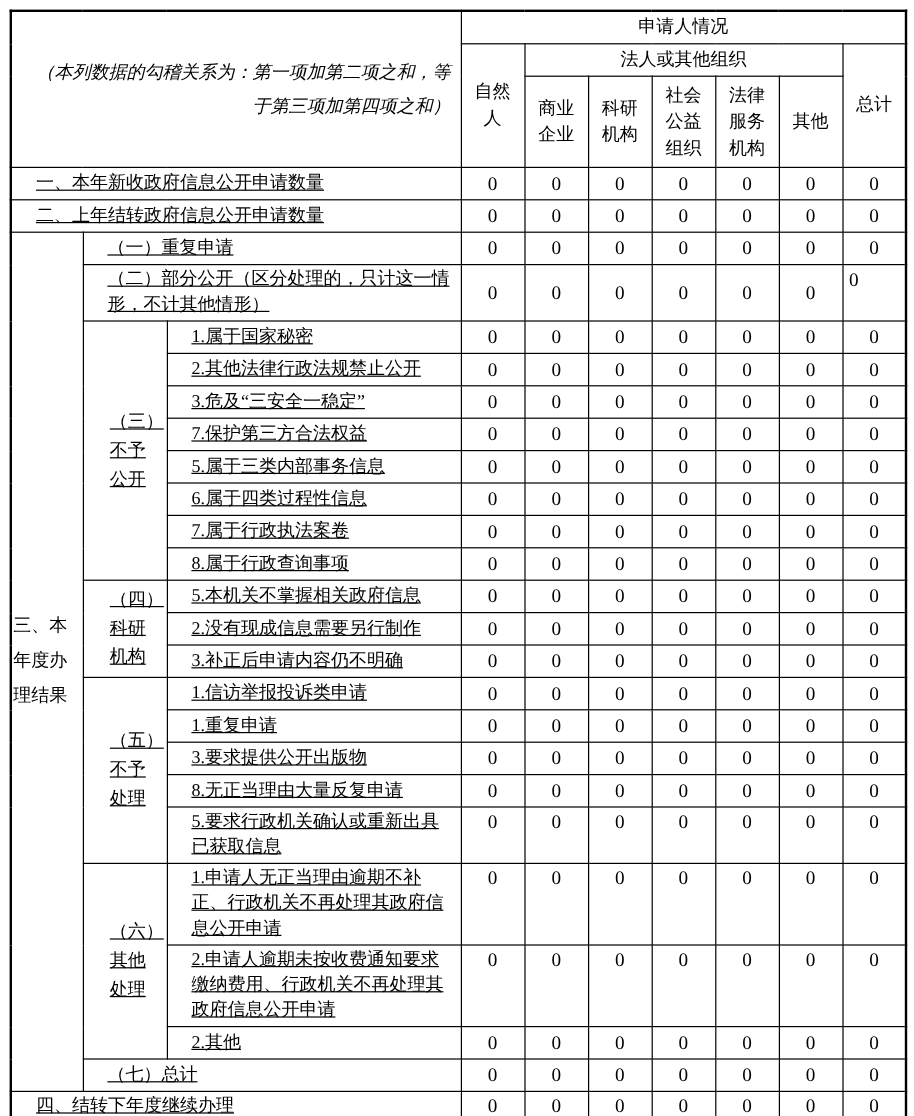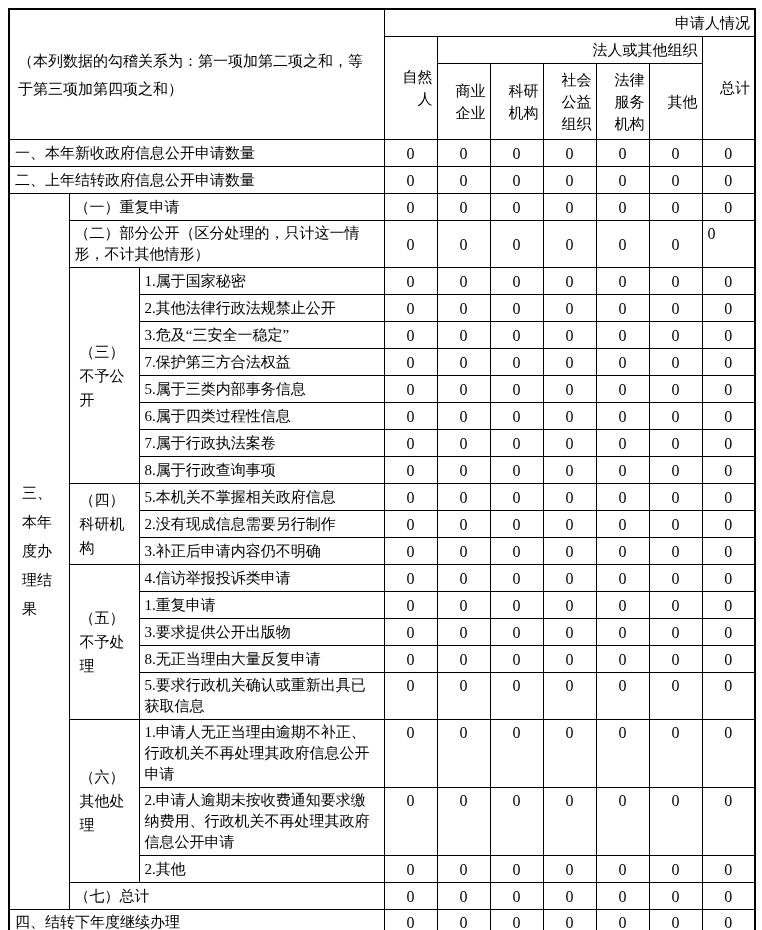--- a/index.html
+++ b/index.html
@@ -18,38 +18,40 @@
     background: #ffffff;
   }
   td {
     border: 1px solid #000000;
     font-size: 15px;
     line-height: 21px;
     padding: 2px 4px;
     vertical-align: middle;
     overflow: hidden;
   }
-  .lbl { text-align: left; padding-left: 5px; }
+  .lbl { text-align: left; padding-left: 20px; text-decoration: underline; }
   .note-cell {
-    text-align: left;
+    text-align: right;
+    font-style: italic;
     line-height: 28px;
     padding: 4px 8px;
   }
-  .hdr { text-align: right; line-height: 22px; }
+  .hdr { text-align: center; line-height: 22px; }
   .section-cell {
     text-align: left;
     line-height: 29px;
-    padding: 2px 12px;
+    padding: 2px 1px;
     vertical-align: middle;
   }
   .group-cell {
     text-align: left;
     line-height: 24px;
-    padding-left: 10px;
+    padding-left: 22px;
     vertical-align: middle;
+    text-decoration: underline;
   }
   .num {
     text-align: center;
     font-size: 16px;
   }
   tr.vtop td.num { vertical-align: top; }
   td.num.tl { vertical-align: top; text-align: left; padding-left: 5px; }
   tr.hr1 { height: 26px; }
   tr.hr2 { height: 27px; }
   tr.hr3 { height: 76px; }
@@ -244,21 +246,21 @@
         <td class="num">0</td>
         <td class="num">0</td>
         <td class="num">0</td>
         <td class="num">0</td>
         <td class="num">0</td>
         <td class="num">0</td>
     </tr>
 
     <tr class="std">
       <td class="group-cell" rowspan="5">（五）不予处理</td>
-      <td class="lbl">4.信访举报投诉类申请</td>
+      <td class="lbl">1.信访举报投诉类申请</td>
       <td class="num">0</td>
         <td class="num">0</td>
         <td class="num">0</td>
         <td class="num">0</td>
         <td class="num">0</td>
         <td class="num">0</td>
         <td class="num">0</td>
     </tr>
     <tr class="std">
       <td class="lbl">1.重复申请</td>

